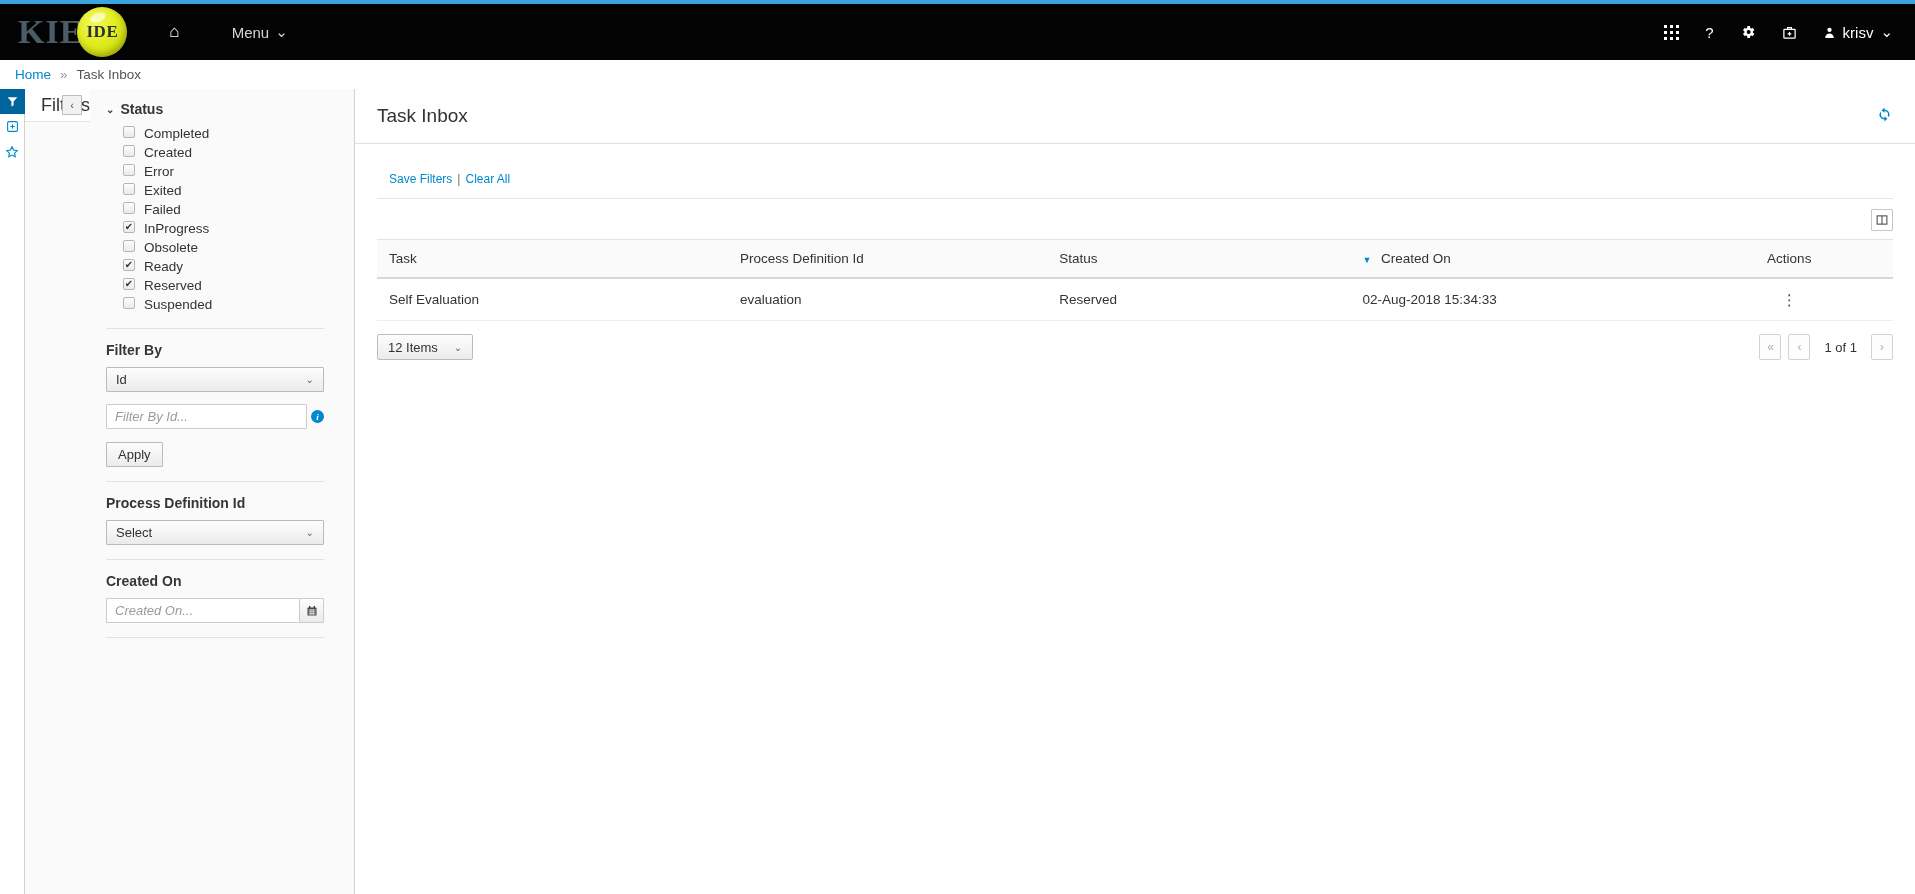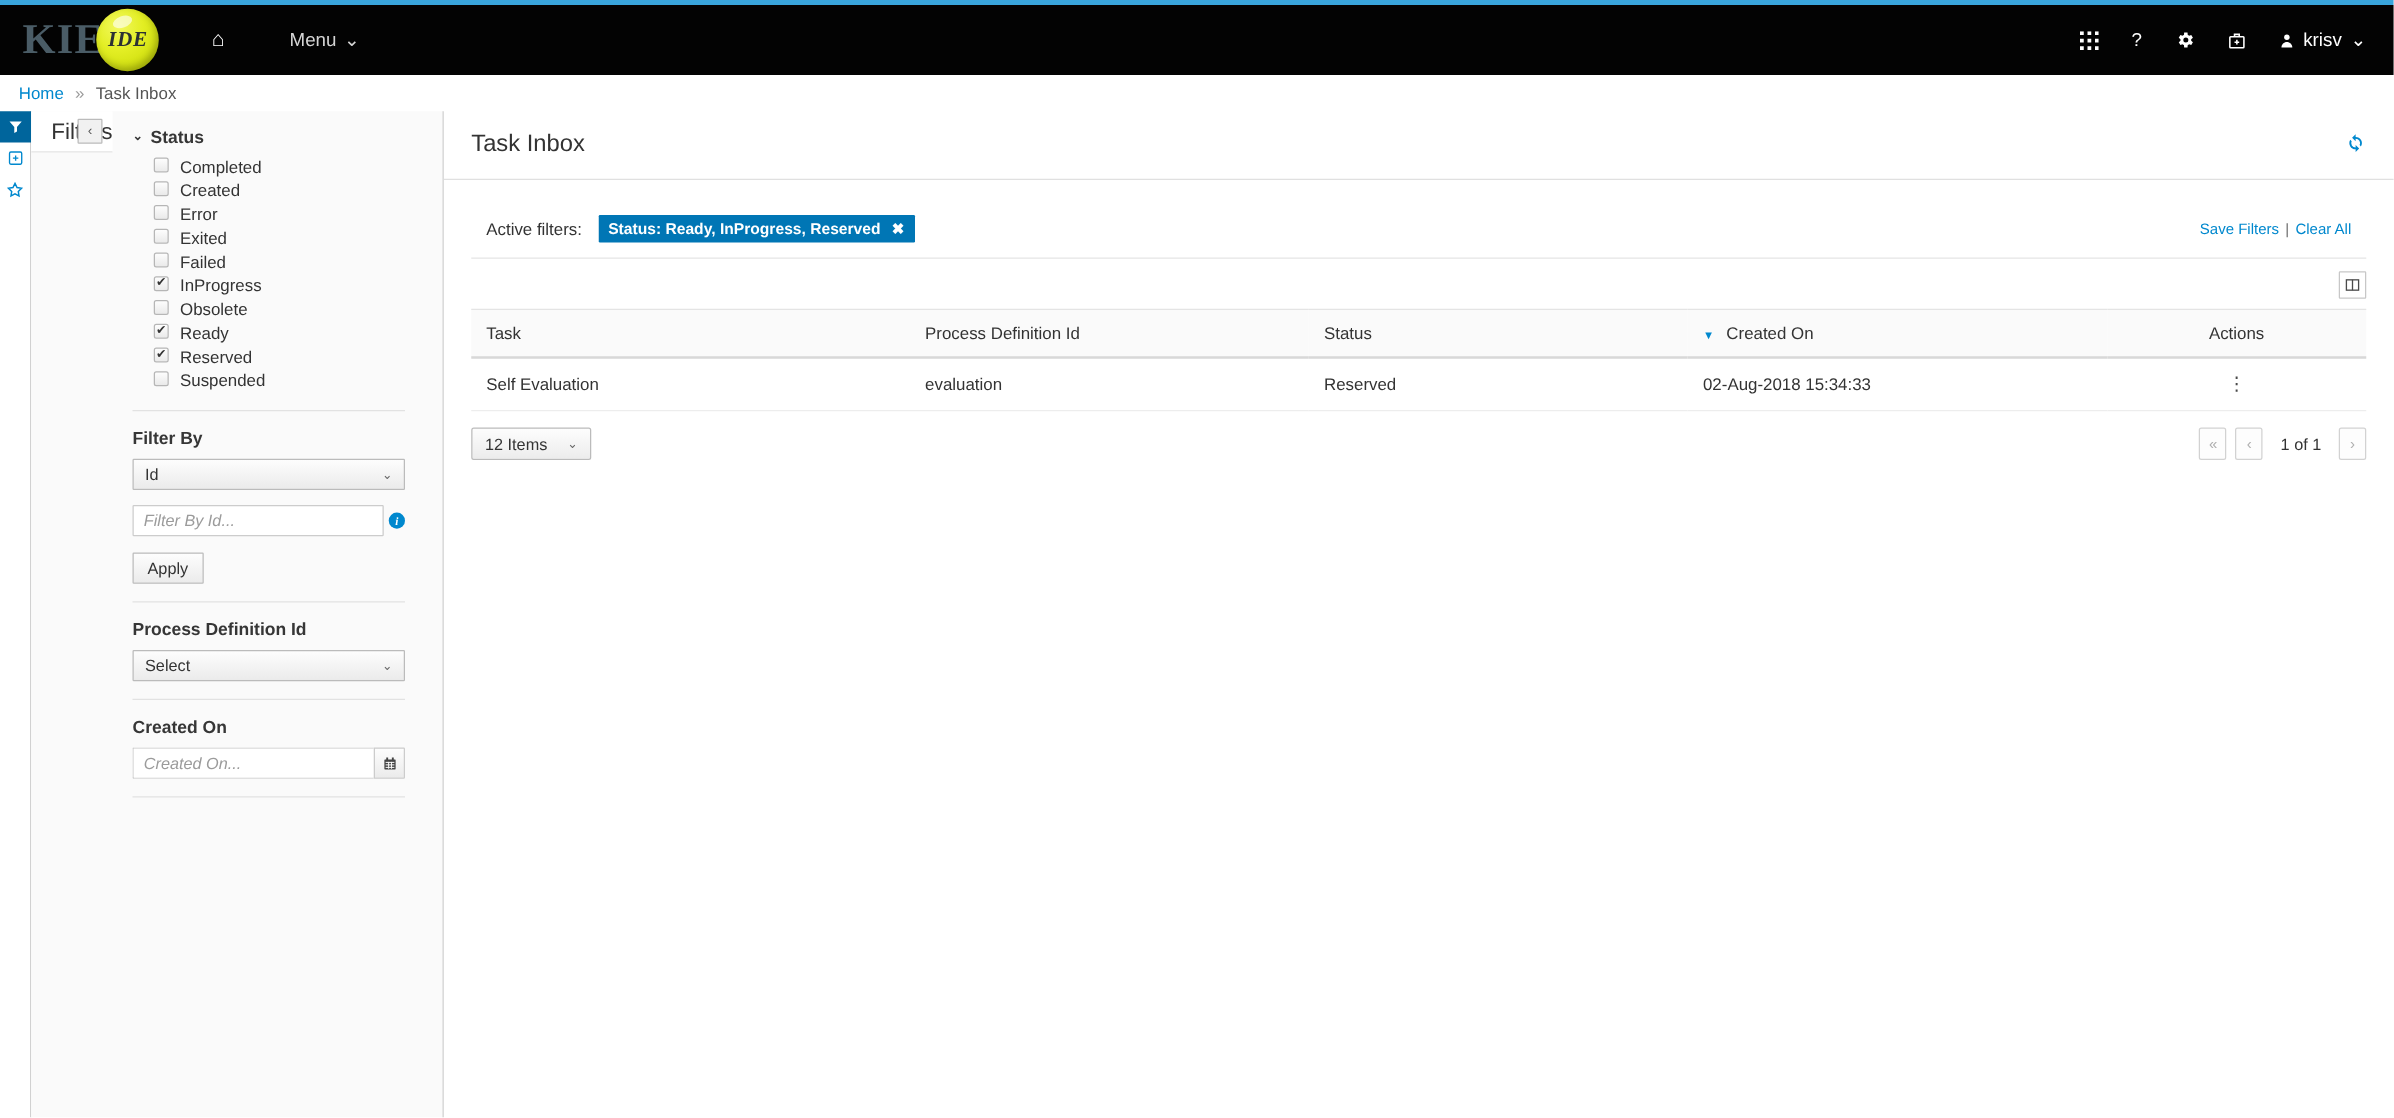--- a/index.html
+++ b/index.html
@@ -24,21 +24,20 @@
     color: #4a5c66; font-family: "Liberation Serif", serif;
     font-size: 34px; font-weight: 700; letter-spacing: 1px;
   }
   #brand-orb {
     width: 50px; height: 50px; border-radius: 50%;
     background: radial-gradient(circle at 35% 28%, #f2f95e 0%, #e3ee24 40%, #c3d400 100%);
     margin-left: -6px;
     display: flex; align-items: center; justify-content: center;
     box-shadow: inset -2px -3px 6px rgba(0,0,0,.25);
     position: relative;
-    font-style: italic;
   }
   #brand-orb::after {
     content: ""; position: absolute; top: 6px; left: 13px;
     width: 16px; height: 9px; border-radius: 50%;
     background: rgba(255,255,255,.6); transform: rotate(-20deg);
   }
   #brand-orb span {
     font-family: "Liberation Serif", serif; font-size: 17px;
     font-weight: 700; color: #2b3034; letter-spacing: .5px;
   }
@@ -414,27 +413,20 @@
         <svg width="17" height="17" viewBox="0 0 24 24" fill="#0088ce">
           <path d="M12 5V2L8 6l4 4V7a5 5 0 014.5 7.2l1.5 1.5A7 7 0 0012 5z"></path>
           <path d="M12 19v3l4-4-4-4v3a5 5 0 01-4.5-7.2L6 8.3A7 7 0 0012 19z"></path>
         </svg>
       </span>
     </div>
 
     <div id="main-body">
 
       <div id="filter-bar">
-        <div id="filter-left">
-          <span id="active-filters-label">Active filters:</span>
-          <span class="filter-chip">
-            <span>Status: Ready, InProgress, Reserved</span>
-            <span class="chip-x">✖</span>
-          </span>
-        </div>
         <div id="filter-right">
           <span class="lnk">Save Filters</span>
           <span class="pipe">|</span>
           <span class="lnk">Clear All</span>
         </div>
       </div>
 
       <div id="table-tools">
         <span class="tool-btn">
           <svg width="12" height="12" viewBox="0 0 16 16" fill="none" stroke="#4a4a4a" stroke-width="1.4">

